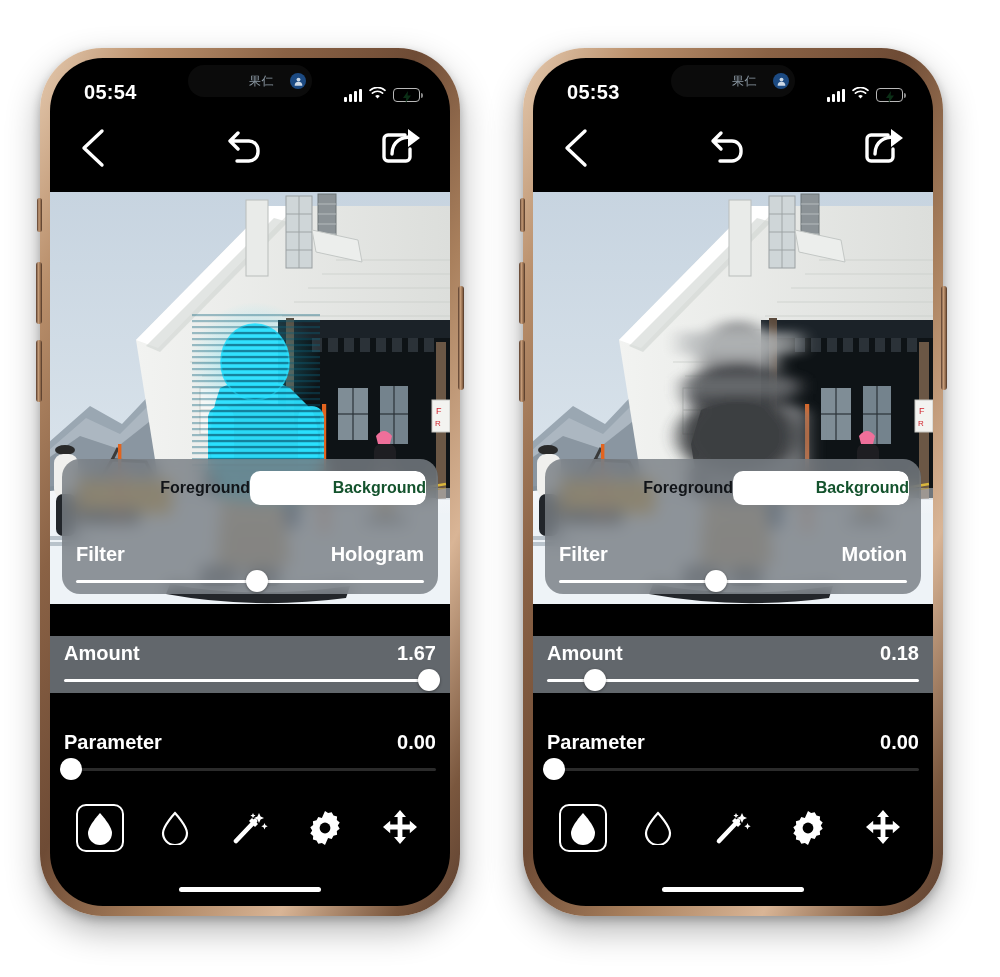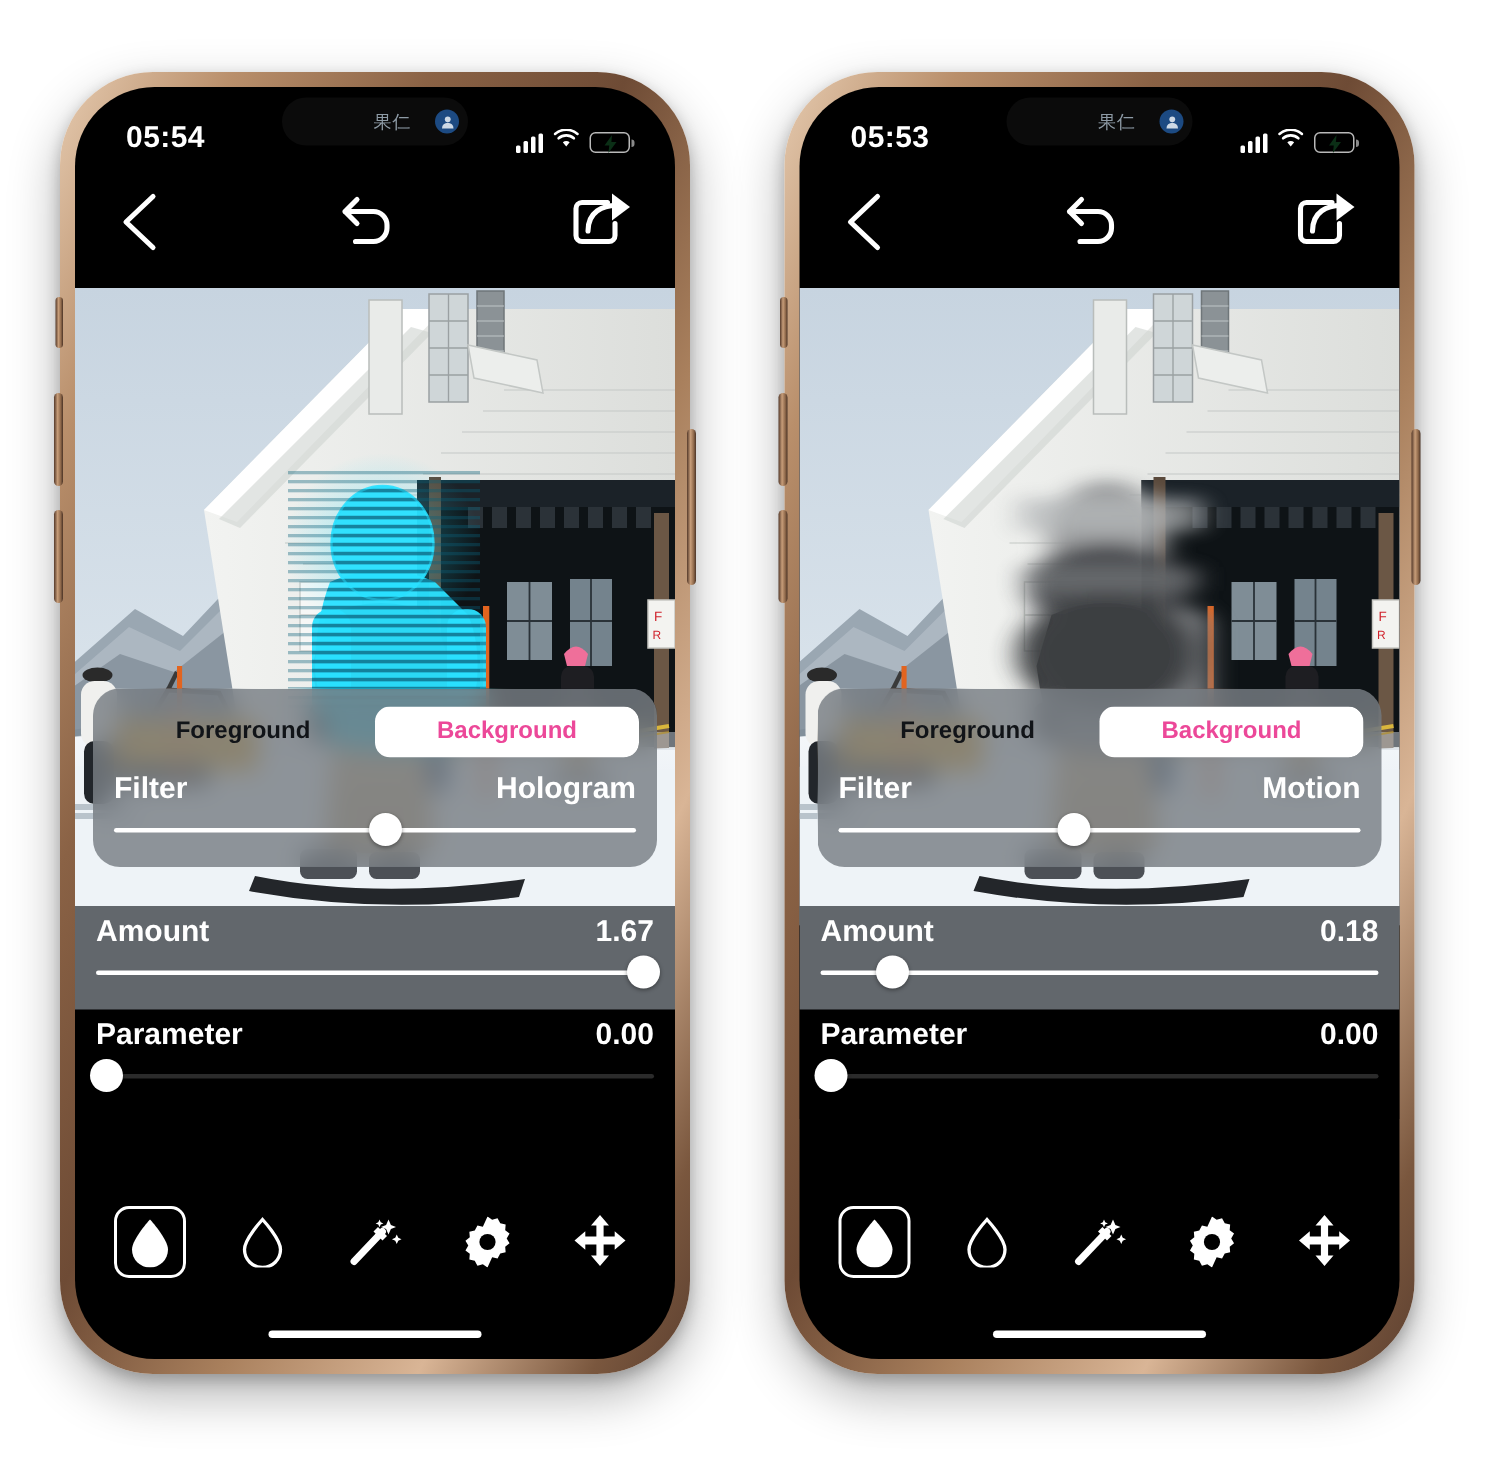--- a/index.html
+++ b/index.html
@@ -184,33 +184,33 @@
   }
   .segment {
     display: flex;
     margin: 2px 12px 4px 12px;
     height: 34px;
     border-radius: 10px;
     overflow: hidden;
   }
   .seg {
     flex: 1;
-    display: flex; align-items: center; justify-content: center;
+    display: flex; align-items: center; justify-content: flex-end;
     font-size: 16px;
     font-weight: bold;
     color: #111418;
     cursor: pointer;
   }
   .seg.active {
     background: #ffffff;
     border-radius: 10px;
-    color: #ec4899;
-  }
-
-  .slider-row { padding: 6px 14px 14px 14px; }
+    color: #14532d;
+  }
+
+  .slider-row { padding: 6px 14px 2px 14px; margin-top: 32px; }
   .slider-head {
     display: flex;
     align-items: baseline;
     justify-content: space-between;
     color: #ffffff;
     margin-bottom: 4px;
   }
   .slider-label { font-size: 20px; font-weight: bold; }
   .slider-value { font-size: 20px; font-weight: bold; }
   .track {

